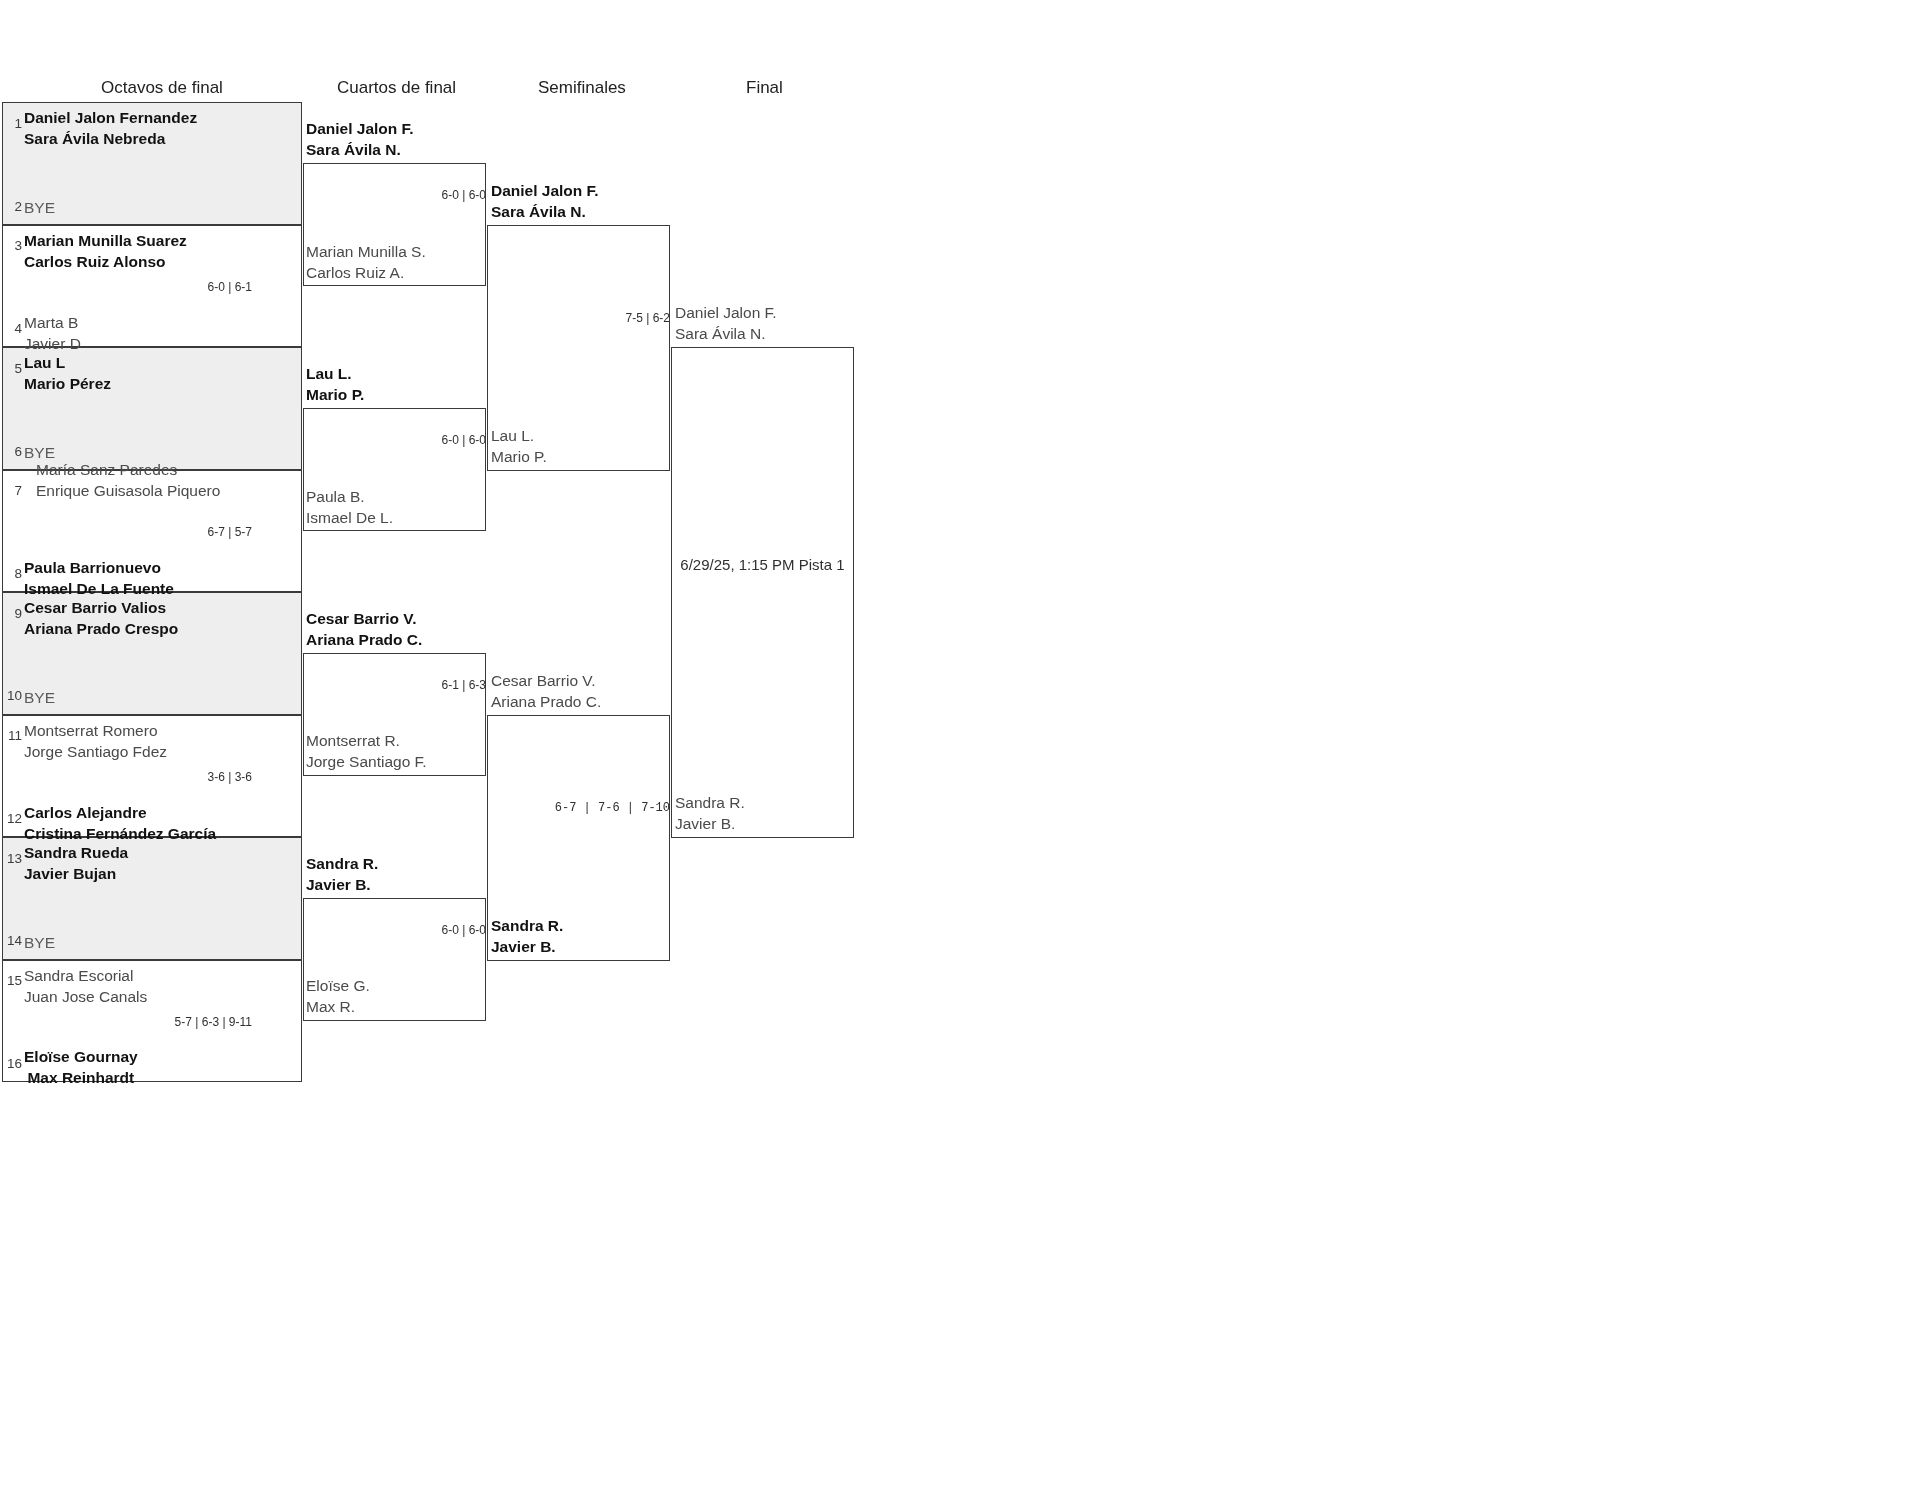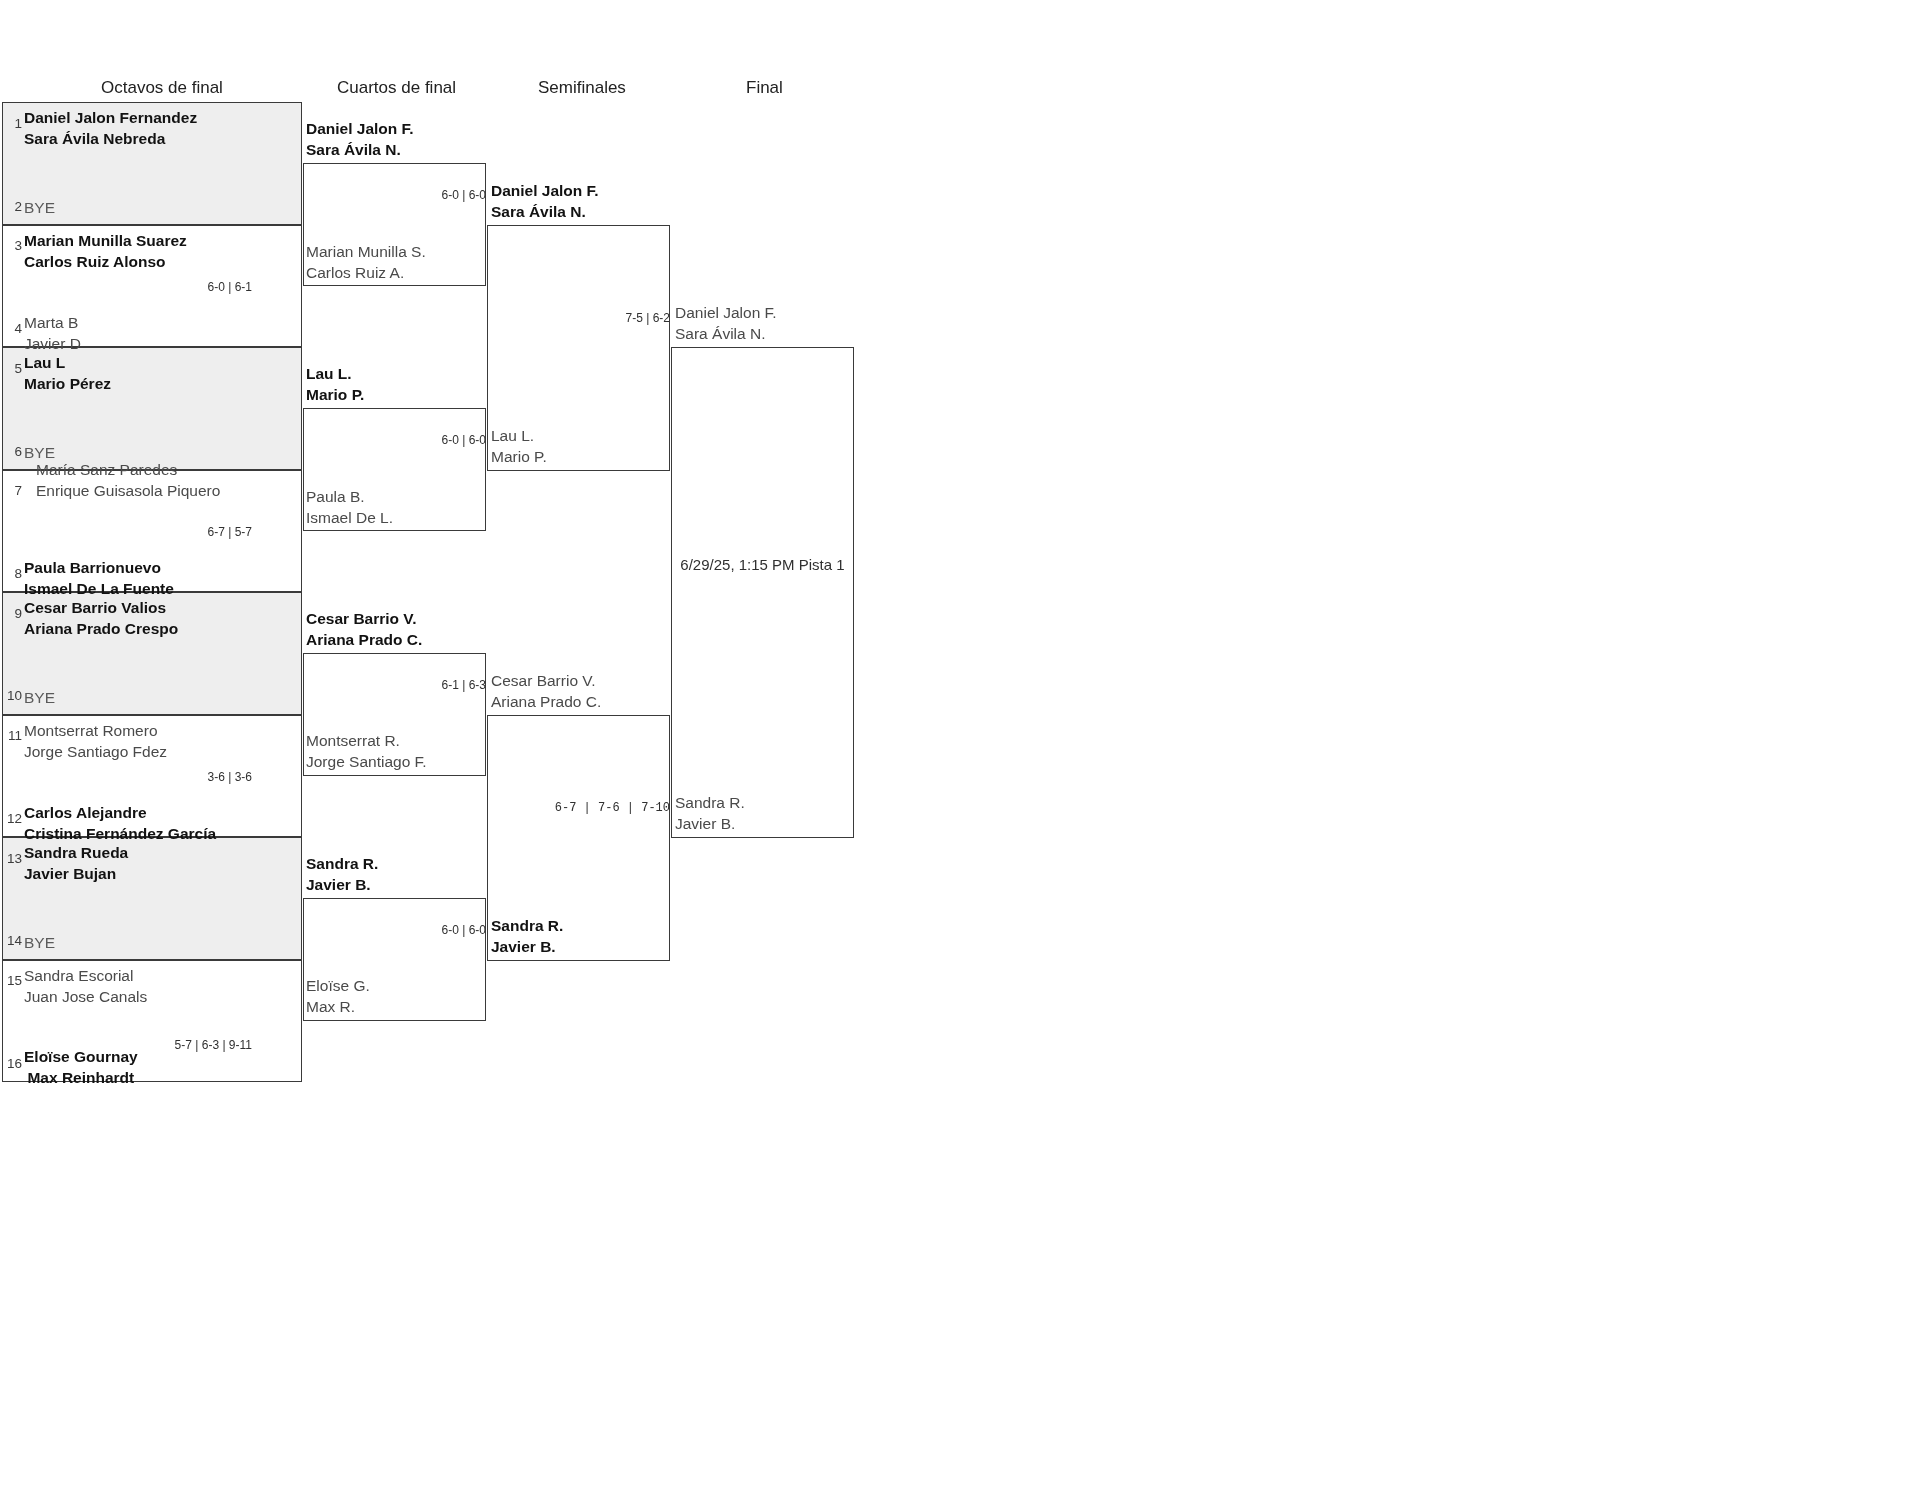--- a/index.html
+++ b/index.html
@@ -197,21 +197,21 @@
     <span class="ln">Juan Jose Canals</span>
   </div>
   <div class="team winner" style="left:24px; top:1047px;text-align:center;">
     <span class="ln">Eloïse Gournay</span>
     <span class="ln">Max Reinhardt</span>
   </div>
 
   <div class="score" style="left:52px; top:280px; width:200px;">6-0 | 6-1</div>
   <div class="score" style="left:52px; top:525px; width:200px;">6-7 | 5-7</div>
   <div class="score" style="left:52px; top:770px; width:200px;">3-6 | 3-6</div>
-  <div class="score" style="left:52px; top:1015px; width:200px;margin-top:23px;">5-7 | 6-3 | 9-11</div>
+  <div class="score" style="left:52px; top:1015px; width:200px;">5-7 | 6-3 | 9-11</div>
 
   <div class="bracket-box" style="left:303px; top:163px; width:183px; height:123px;"></div>
   <div class="bracket-box" style="left:303px; top:408px; width:183px; height:123px;"></div>
   <div class="bracket-box" style="left:303px; top:653px; width:183px; height:123px;"></div>
   <div class="bracket-box" style="left:303px; top:898px; width:183px; height:123px;"></div>
 
   <div class="team winner" style="left:306px; top:119px;">
     <span class="ln">Daniel Jalon F.</span>
     <span class="ln">Sara Ávila N.</span>
   </div>

